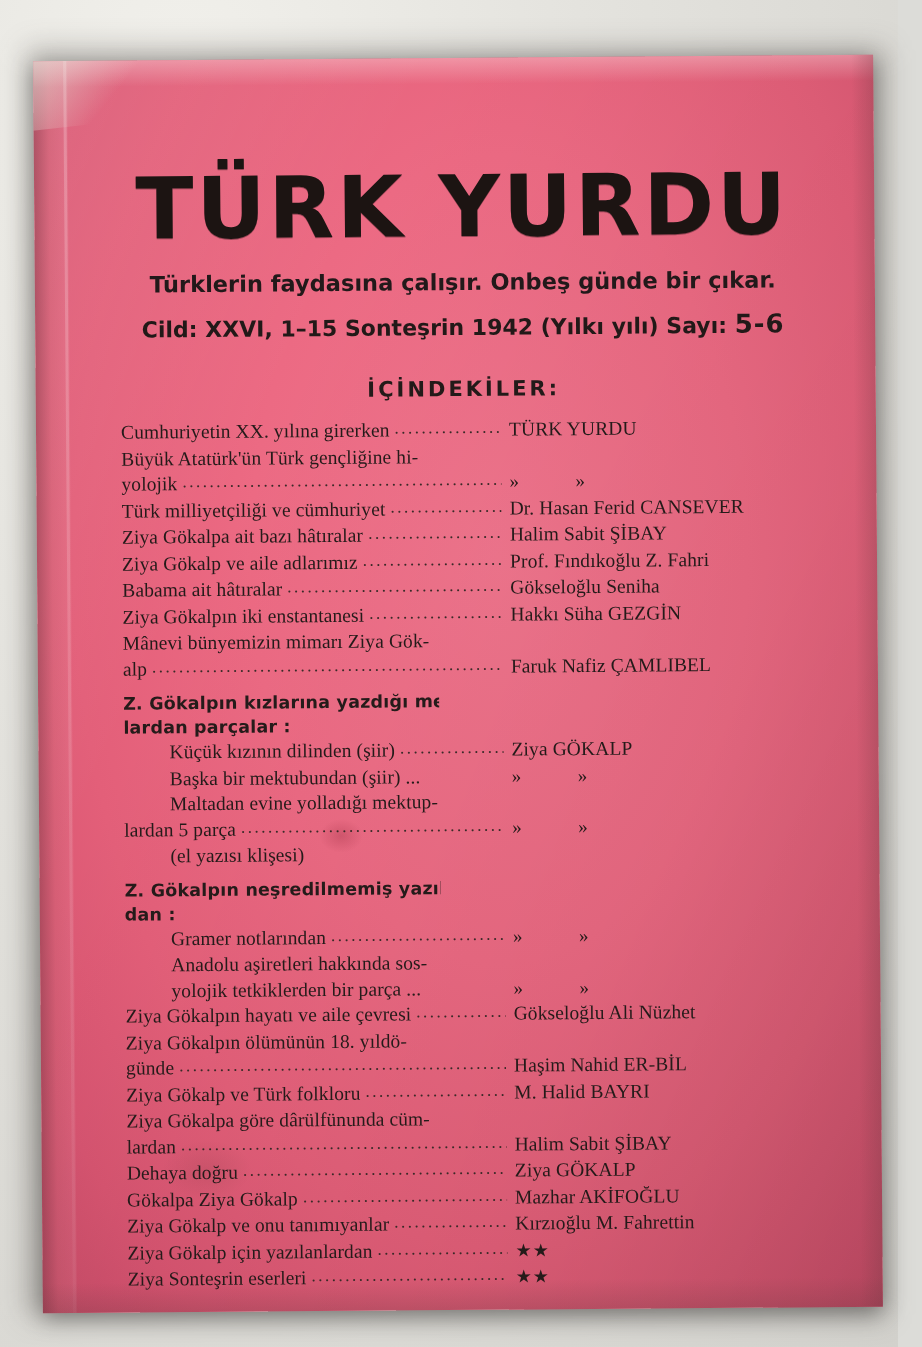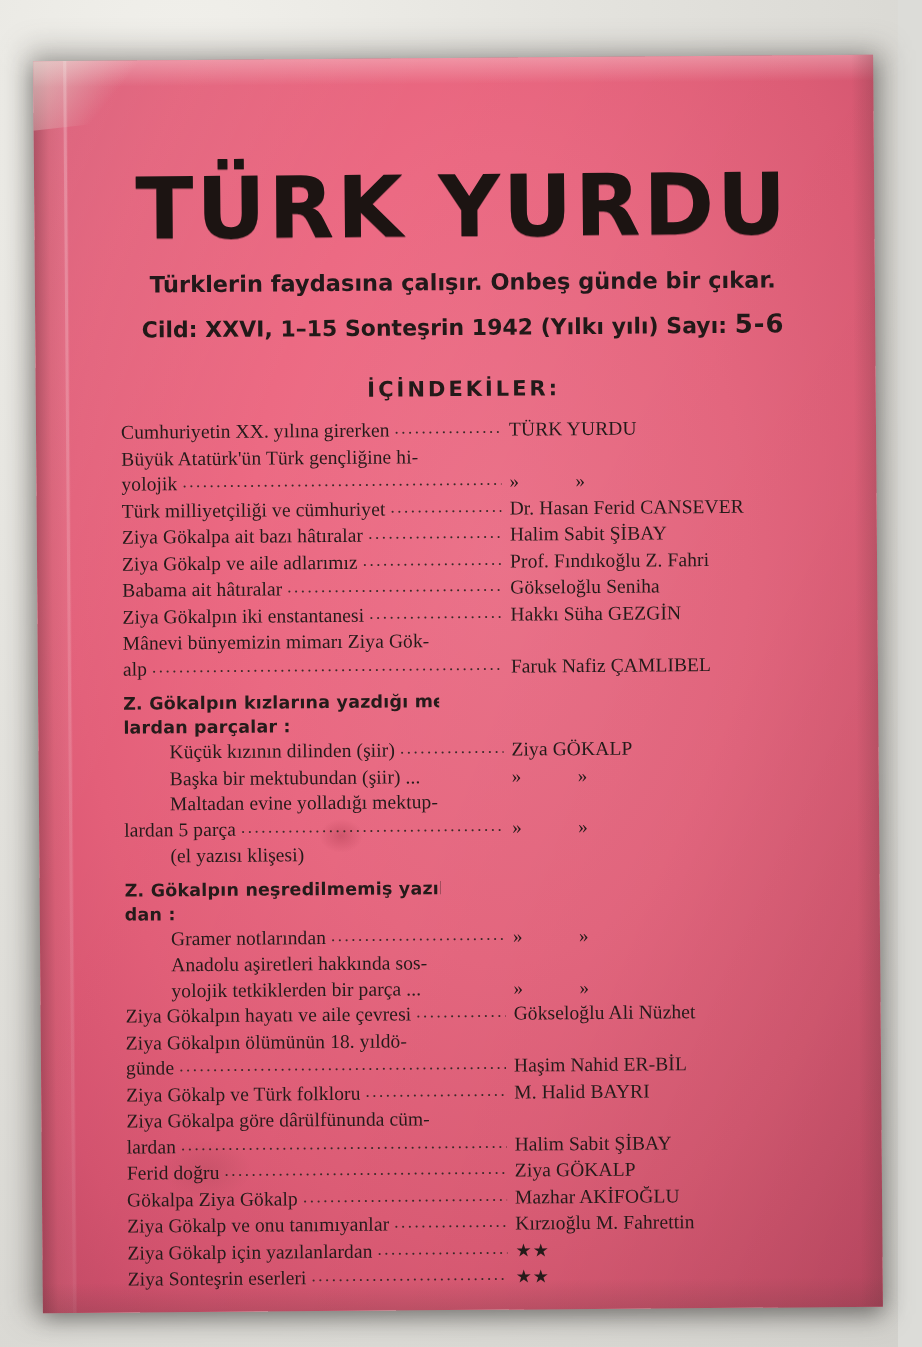--- a/index.html
+++ b/index.html
@@ -383,21 +383,21 @@
             <span class="left">Ziya Gökalpa göre dârülfünunda cüm-</span>
             <span class="dots"></span>
             <span class="right"></span>
           </div>
           <div class="row">
             <span class="left">lardan</span>
             <span class="dots">......................................................................</span>
             <span class="right">Halim Sabit ŞİBAY</span>
           </div>
           <div class="row">
-            <span class="left">Ferid doğru</span>
+            <span class="left">Dehaya doğru</span>
             <span class="dots">......................................................................</span>
             <span class="right">Ziya GÖKALP</span>
           </div>
           <div class="row">
             <span class="left">Gökalpa Ziya Gökalp</span>
             <span class="dots">......................................................................</span>
             <span class="right">Mazhar AKİFOĞLU</span>
           </div>
           <div class="row">
             <span class="left">Ziya Gökalp ve onu tanımıyanlar</span>

